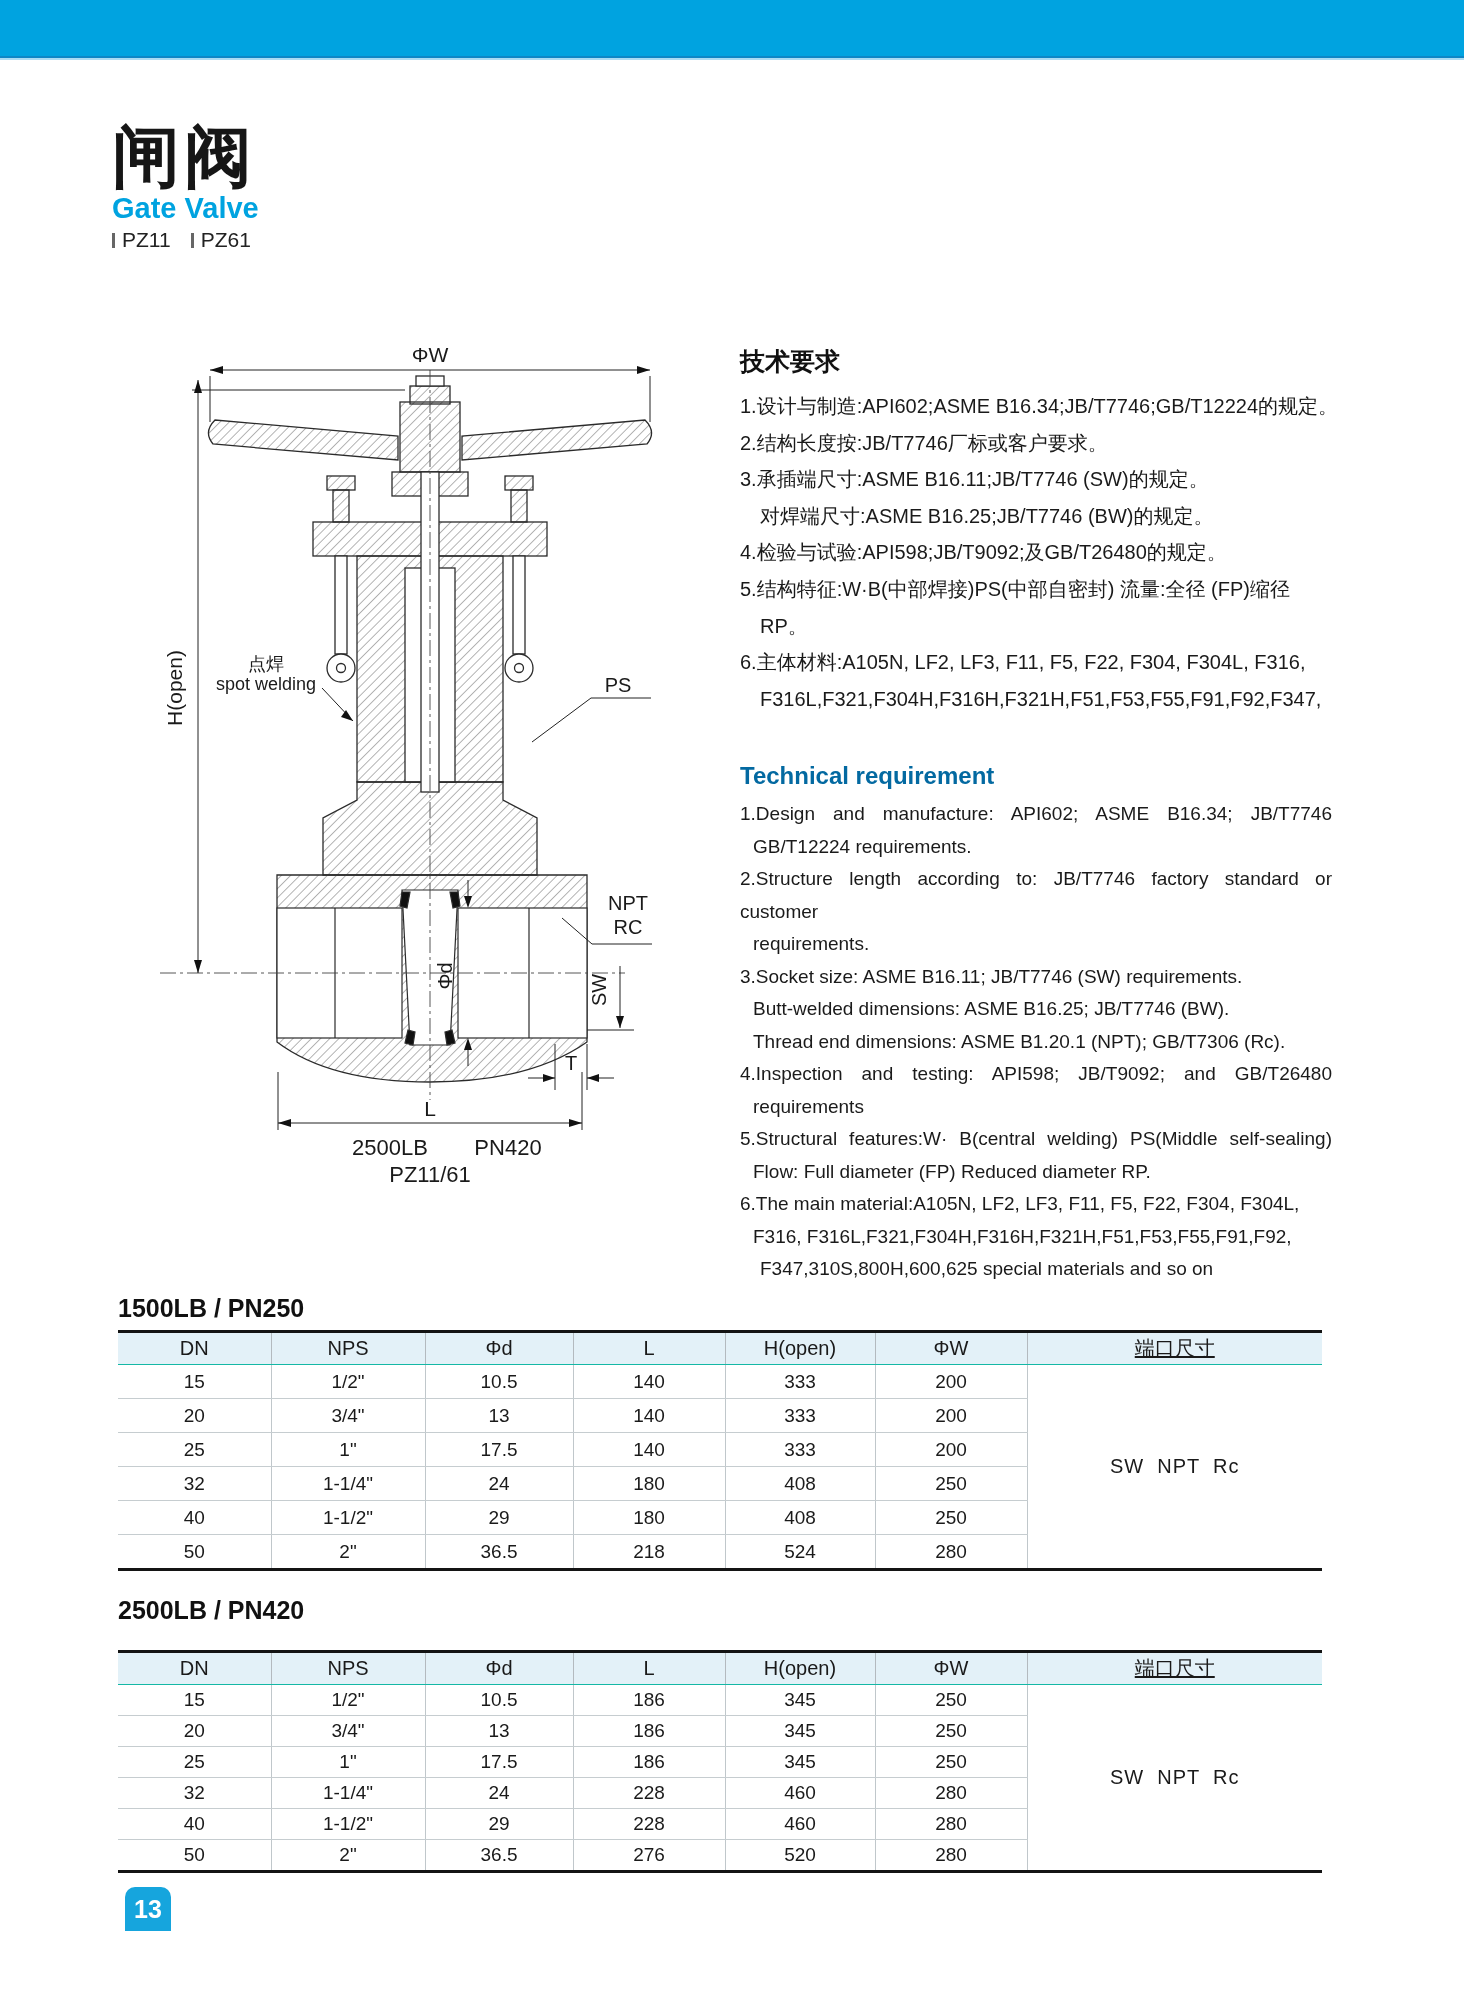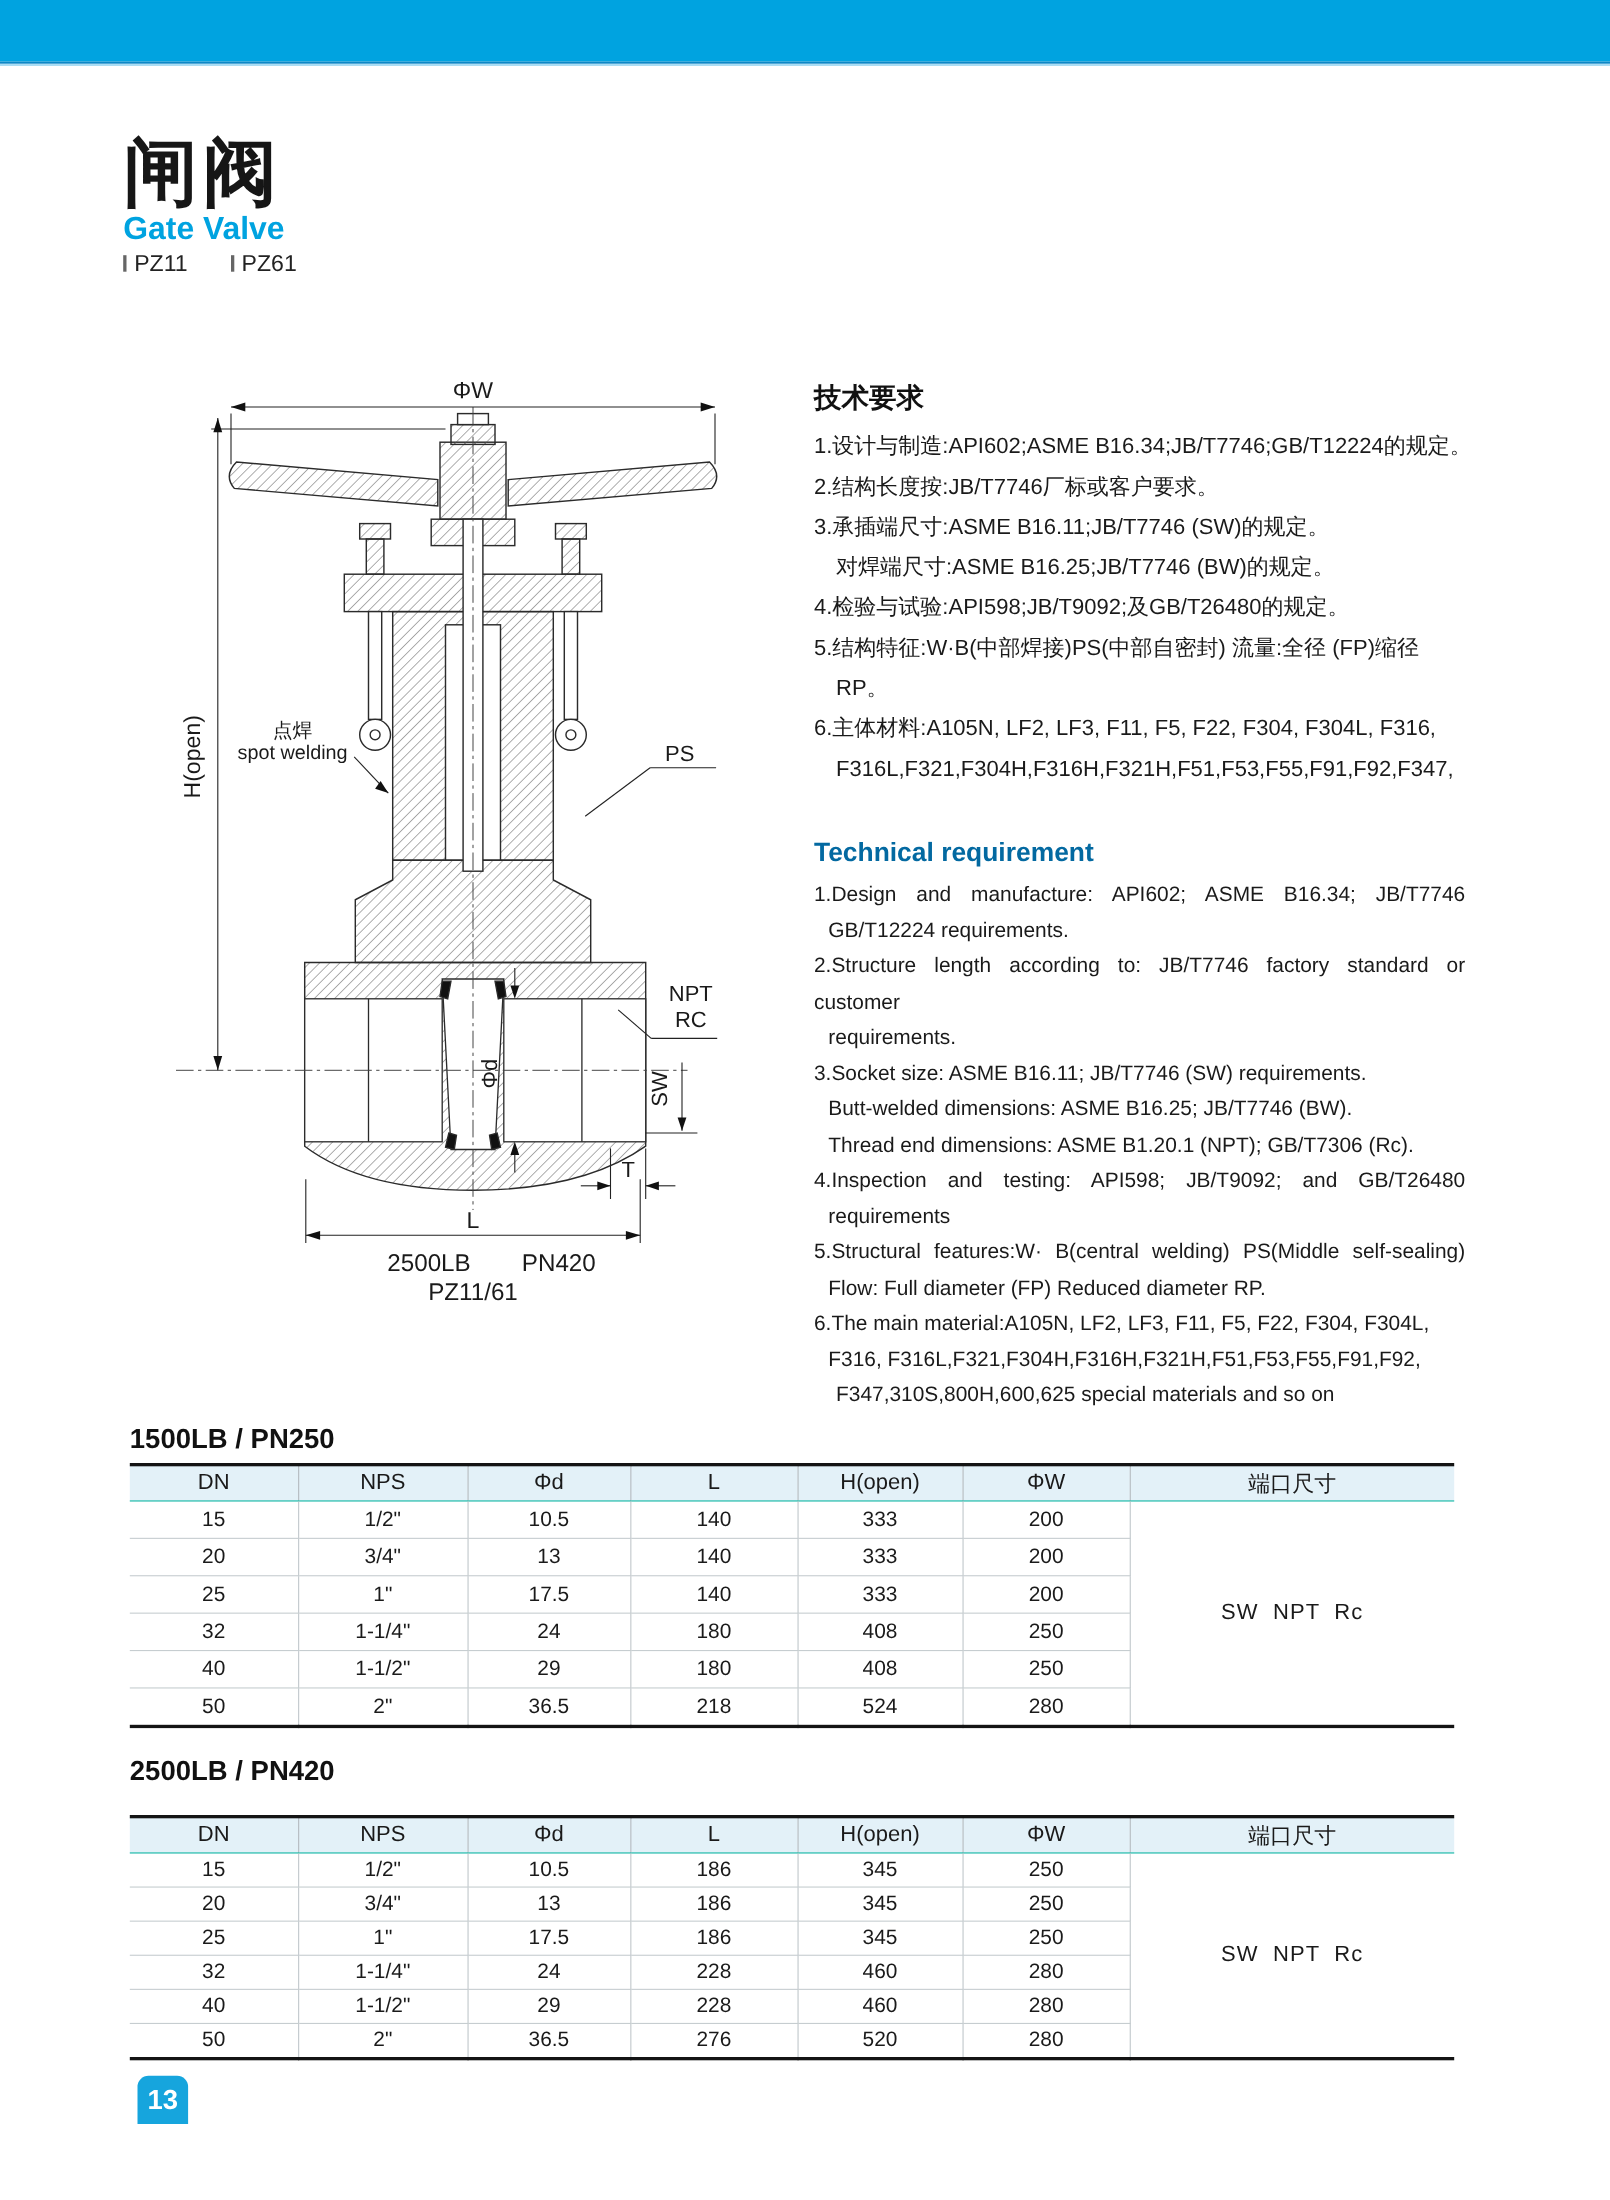--- a/index.html
+++ b/index.html
@@ -9,21 +9,21 @@
   
   .band{position:absolute;left:0;top:0;width:1464px;height:56px;background:#00a3e0;}
   .band-edge1{position:absolute;left:0;top:56px;width:1464px;height:2px;background:#0d87c6;}
   .band-edge2{position:absolute;left:0;top:58px;width:1464px;height:2px;background:#aadcf3;}
 
   
   .title-cn{position:absolute;left:112px;top:112px;font-size:68px;font-weight:bold;color:#161616;letter-spacing:4px;}
   .title-en{position:absolute;left:112px;top:192px;font-size:29px;font-weight:bold;color:#00a3e0;}
   .models{position:absolute;left:112px;top:228px;font-size:21px;color:#222;}
   .models .bar{display:inline-block;width:3px;height:15px;background:#666;margin-right:7px;vertical-align:-1px;}
-  .models .m2{margin-left:39px;}
+  .models .m2{margin-left:20px;}
 
   
   .drawing{position:absolute;left:100px;top:330px;width:560px;height:940px;}
 
   
   .techcol{position:absolute;left:740px;top:345px;width:592px;}
   .tech-heading{font-size:25px;font-weight:bold;color:#111;margin:0 0 10px 0;}
   .cn-line{font-size:20px;line-height:36.6px;white-space:nowrap;}
   .cn-line.ind{padding-left:20px;}
   .en-heading{font-size:24px;font-weight:bold;color:#0369a1;margin:45px 0 8px 0;}
@@ -31,21 +31,21 @@
   .en-line.ind{padding-left:13px;}
   .en-line.ind2{padding-left:20px;}
   .en-line.just{white-space:normal;text-align:justify;text-align-last:justify;}
 
   
   .tbl-heading{position:absolute;left:118px;font-size:25px;font-weight:bold;color:#111;}
   .dim-table{position:absolute;left:118px;width:1204px;border-collapse:collapse;table-layout:fixed;
              border-top:3px solid #141414;border-bottom:3px solid #141414;}
   .dim-table th{background:#e3f1f8;font-weight:normal;font-size:20px;color:#1a1a1a;
                 border-bottom:1px solid #14b8a6;border-right:1px solid #b3babf;}
-  .dim-table th:last-child{border-right:none;}
+  .dim-table th:last-child{border-right:none;text-decoration:underline;}
   .dim-table td{font-size:19px;color:#1a1a1a;text-align:center;
                 border-right:1px solid #c0c7cb;border-bottom:1px solid #c6cdd0;}
   .dim-table tr:last-child td{border-bottom:none;}
   .dim-table td.port-cell{border-right:none;border-bottom:none;font-size:20px;white-space:pre;letter-spacing:1px;}
   .t1 th{height:29px;} .t1 td{height:31px;}
   .t2 th{height:29px;} .t2 td{height:28px;}
   th{text-align:center;}
 
   
   .badge{position:absolute;left:125px;top:1887px;width:46px;height:44px;background:#16a5dd;

